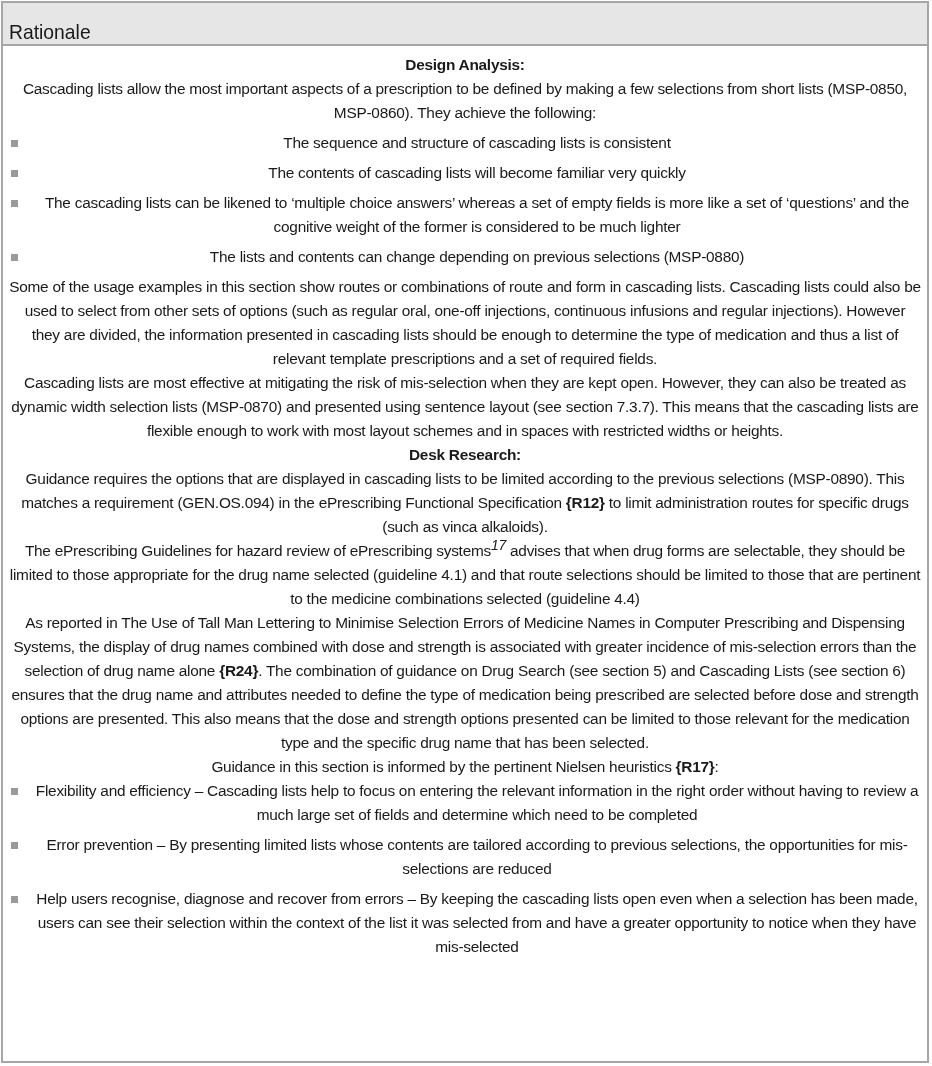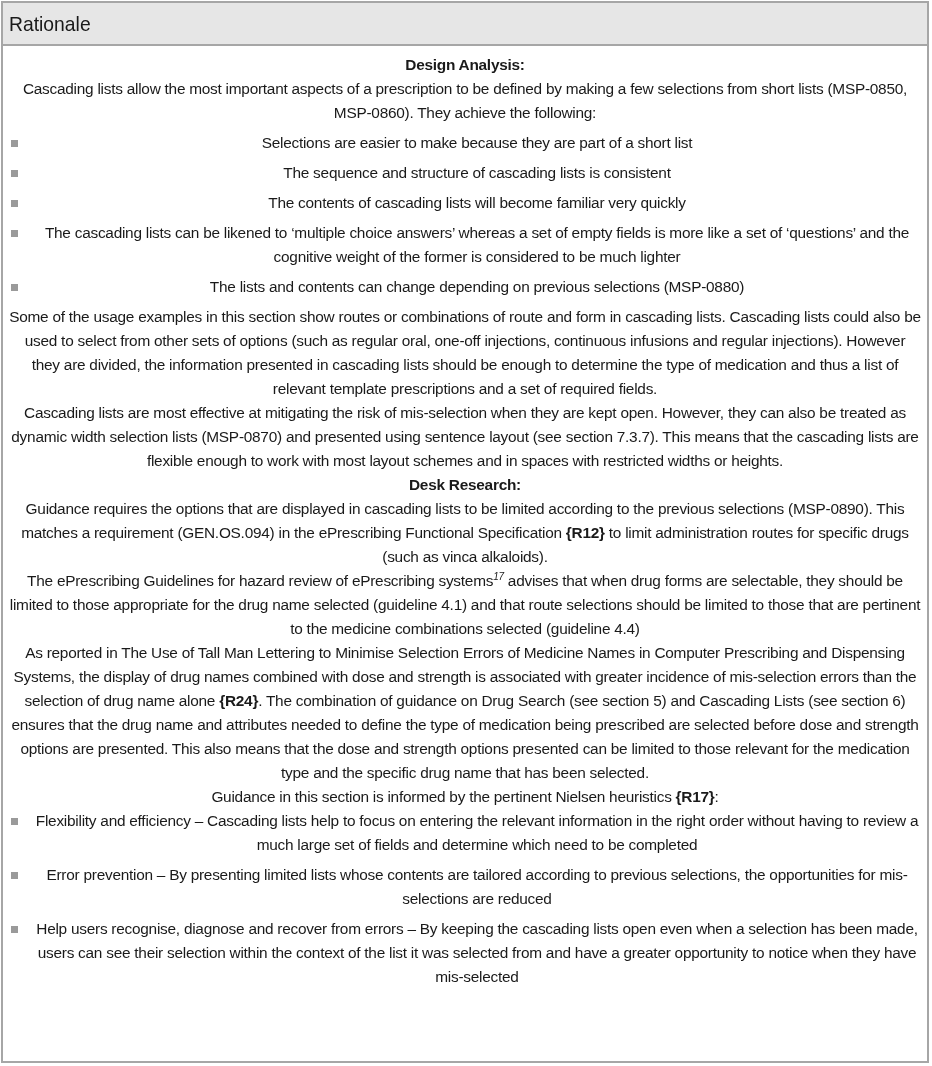--- a/index.html
+++ b/index.html
@@ -3,52 +3,52 @@
 <meta charset="utf-8">
 <style>
   html, body { margin: 0; padding: 0; background: #ffffff; }
   body { width: 932px; height: 1066px; overflow: hidden; font-family: "Liberation Sans", sans-serif; color: #1a1a1a; }
   .panel {
     position: absolute; left: 1px; top: 1px; width: 928px; height: 1062px;
     border: 2px solid #a6a6a6; border-top-width: 2px; box-sizing: border-box; background: #fff;
   }
   .header {
     height: 43px; background: #e6e6e6; border-bottom: 2px solid #a6a6a6; box-sizing: border-box;
-    padding-left: 6px; display: flex; align-items: center;
+    padding-left: 6px; display: flex; align-items: flex-end;
   }
   .header-title { font-size: 21px; color: #1a1a1a; font-family: "Liberation Sans", sans-serif; transform: scaleX(0.92); transform-origin: left center; display: inline-block; }
   .content { padding: 7px 6px 0 6px; font-size: 15.4px; line-height: 24px; }
   .content p, .content h4, .content ul { margin: 0; text-align: center; }
   .block { margin-bottom: 6px; }
   .sub { font-weight: bold; margin-bottom: 6px; }
   ul.bullets { list-style: none; padding: 0; margin: 0; }
   ul.bullets li { position: relative; padding-left: 24px; margin-bottom: 6px; }
   ul.bullets li .bullet {
     position: absolute; left: 2px; top: 9px; width: 7px; height: 7px; background: #9a9a9a;
   }
   .it { }
   .bd { font-weight: bold; }
-  sup { font-size: 10px; line-height: 0; vertical-align: super; font-style: italic; }
+  sup { font-size: 14px; line-height: 0; vertical-align: super; font-style: italic; }
   .cond { letter-spacing: -0.25px; }
 </style>
 </head>
 <body>
 
 <div class="panel">
   <div class="header">
     <span class="header-title">Rationale</span>
   </div>
   <div class="content cond">
 
     <p class="sub">Design Analysis:</p>
     <p class="block">Cascading lists allow the most important aspects of a prescription to be defined by making a few selections from short lists (MSP-0850, MSP-0860). They achieve the following:</p>
 
     <ul class="bullets">
       <li><span class="bullet"></span></li>
-      <li><span class="bullet"></span><span>Selections are easier to make because they are part of a short list</span></li>
+      <li><span class="bullet"></span></li>
       <li><span class="bullet"></span><span>The sequence and structure of cascading lists is consistent</span></li>
       <li><span class="bullet"></span><span>The contents of cascading lists will become familiar very quickly</span></li>
       <li><span class="bullet"></span><span>The cascading lists can be likened to ‘multiple choice answers’ whereas a set of empty fields is more like a set of ‘questions’ and the cognitive weight of the former is considered to be much lighter</span></li>
       <li><span class="bullet"></span><span>The lists and contents can change depending on previous selections (MSP-0880)</span></li>
     </ul>
 
     <p class="block">Some of the usage examples in this section show routes or combinations of route and form in cascading lists. Cascading lists could also be used to select from other sets of options (such as regular oral, one-off injections, continuous infusions and regular injections). However they are divided, the information presented in cascading lists should be enough to determine the type of medication and thus a list of relevant template prescriptions and a set of required fields.</p>
     <p class="block">Cascading lists are most effective at mitigating the risk of mis-selection when they are kept open. However, they can also be treated as dynamic width selection lists (MSP-0870) and presented using sentence layout (see section 7.3.7). This means that the cascading lists are flexible enough to work with most layout schemes and in spaces with restricted widths or heights.</p>
 
     <p class="sub">Desk Research:</p>

